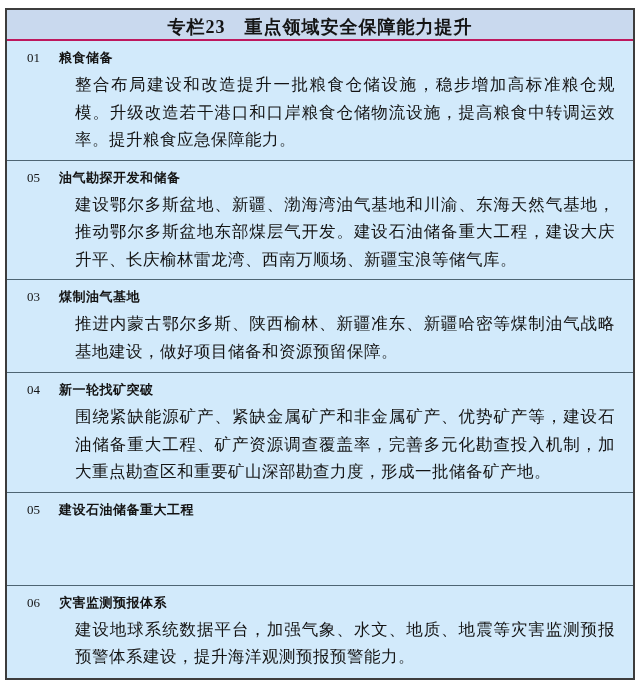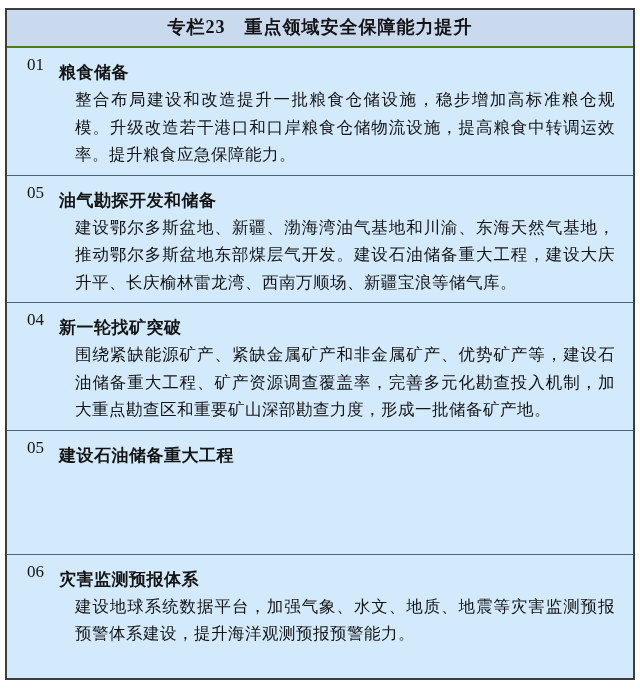--- a/index.html
+++ b/index.html
@@ -20,56 +20,55 @@
     width: 100%;
     height: 100%;
     border: 2px solid #3d3d3d;
     font-family: "Liberation Serif", "DejaVu Serif", serif;
     color: #141414;
     display: flex;
     flex-direction: column;
   }
   .title-bar {
     background: var(--title-bg, #c9d9ee);
-    border-bottom: 2px solid #4d7c0f;
+    border-bottom: 2px solid #be185d;
     text-align: center;
     font-size: 18px;
     font-weight: bold;
-    padding: 5px 0 7px 0;
+    padding: 5px 0 0 0;
     letter-spacing: 1px;
     flex: none;
   }
   .sections {
     flex: 1;
     display: flex;
     flex-direction: column;
     background: var(--body-bg, #d2eafb);
   }
   .section {
     background: var(--body-bg, #d2eafb);
     padding: 3px 18px 6px 20px;
     flex: 1;
   }
   .section + .section {
     border-top: 1.5px solid #4e6573;
   }
   .section-head {
     display: flex;
-    font-size: 17px;
+    font-size: 13px;
     line-height: 27px;
   }
   .section-num {
     flex: none;
     width: 32px;
     font-weight: normal;
   }
   .section-title {
     font-weight: bold;
     letter-spacing: 0.5px;
-    margin-top: 8px;
   }
   .section-body {
     margin-left: 48px;
     font-size: 16.5px;
     line-height: 27.5px;
     text-align: justify;
     text-justify: inter-ideograph;
     letter-spacing: 0.5px;
   }
 </style>
@@ -91,20 +90,27 @@
   </div>
 
   <div class="section">
     <div class="section-head">
       <span class="section-num">05</span>
       <span class="section-title">油气勘探开发和储备</span>
     </div>
     <div class="section-body">建设鄂尔多斯盆地、新疆、渤海湾油气基地和川渝、东海天然气基地，推动鄂尔多斯盆地东部煤层气开发。建设石油储备重大工程，建设大庆升平、长庆榆林雷龙湾、西南万顺场、新疆宝浪等储气库。</div>
   </div>
 
+  <div class="section">
+    <div class="section-head">
+      <span class="section-num">03</span>
+      <span class="section-title">煤制油气基地</span>
+    </div>
+    <div class="section-body">推进内蒙古鄂尔多斯、陕西榆林、新疆准东、新疆哈密等煤制油气战略基地建设，做好项目储备和资源预留保障。</div>
+  </div>
 
   <div class="section">
     <div class="section-head">
       <span class="section-num">04</span>
       <span class="section-title">新一轮找矿突破</span>
     </div>
     <div class="section-body">围绕紧缺能源矿产、紧缺金属矿产和非金属矿产、优势矿产等，建设石油储备重大工程、矿产资源调查覆盖率，完善多元化勘查投入机制，加大重点勘查区和重要矿山深部勘查力度，形成一批储备矿产地。</div>
   </div>
 
   <div class="section">

